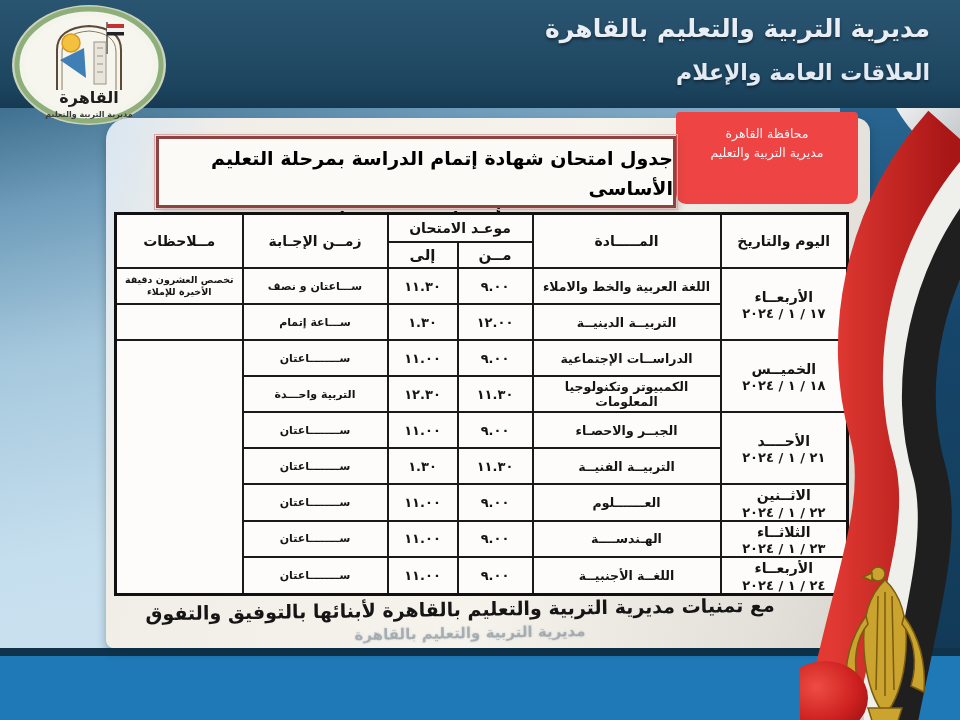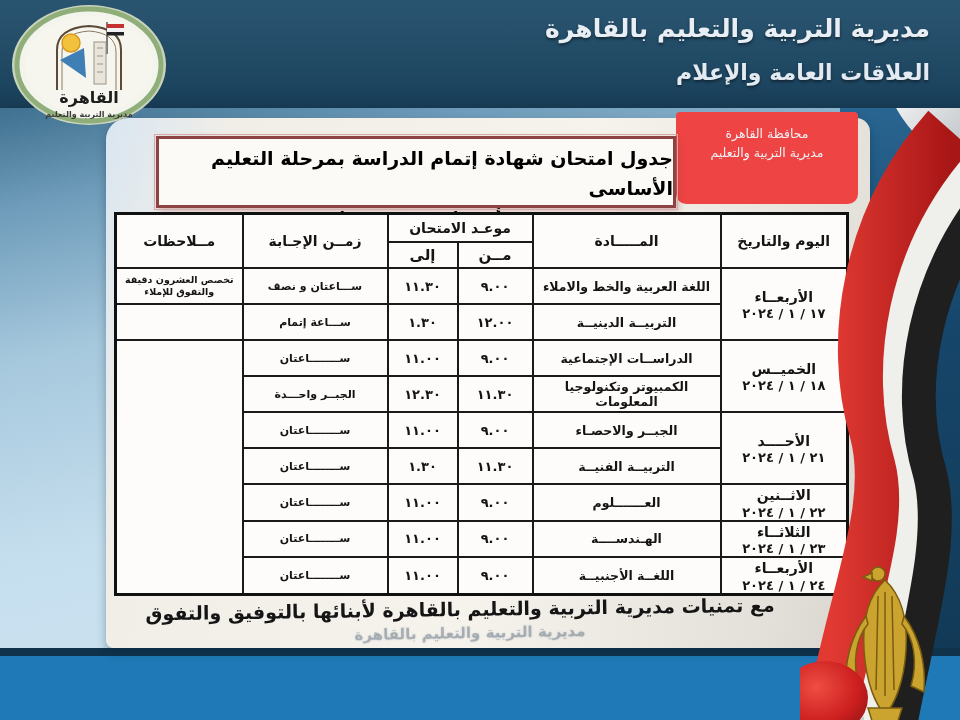--- a/index.html
+++ b/index.html
@@ -116,21 +116,21 @@
 
       <tr class="data">
         <td rowspan="2">
           <span class="cell-day">الأربعــاء</span>
           <span class="cell-date">١٧ / ١ / ٢٠٢٤</span>
         </td>
         <td class="cell-subj">اللغة العربية والخط والاملاء</td>
         <td class="cell-time">٩.٠٠</td>
         <td class="cell-time">١١.٣٠</td>
         <td class="cell-dur">ســـاعتان و نصف</td>
-        <td class="cell-note">تخصص العشرون دقيقة والتفوق للإملاء</td>
+        <td class="cell-note">تخصص العشرون دقيقة الأخيرة للإملاء</td>
       </tr>
       <tr class="data">
         <td class="cell-subj">التربيــة الدينيــة</td>
         <td class="cell-time">١٢.٠٠</td>
         <td class="cell-time">١.٣٠</td>
         <td class="cell-dur">ســـاعة إتمام</td>
         <td class="cell-note"></td>
       </tr>
       <tr class="data">
         <td rowspan="2">
@@ -140,21 +140,21 @@
         <td class="cell-subj">الدراســات الإجتماعية</td>
         <td class="cell-time">٩.٠٠</td>
         <td class="cell-time">١١.٠٠</td>
         <td class="cell-dur">ســــــــاعتان</td>
         <td class="cell-note" rowspan="7"></td>
       </tr>
       <tr class="data">
         <td class="cell-subj">الكمبيوتر وتكنولوجيا المعلومات</td>
         <td class="cell-time">١١.٣٠</td>
         <td class="cell-time">١٢.٣٠</td>
-        <td class="cell-dur">الجبــر واحـــدة</td>
+        <td class="cell-dur">التربية واحـــدة</td>
       </tr>
       <tr class="data">
         <td rowspan="2">
           <span class="cell-day">الأحــــد</span>
           <span class="cell-date">٢١ / ١ / ٢٠٢٤</span>
         </td>
         <td class="cell-subj">الجبــر والاحصـاء</td>
         <td class="cell-time">٩.٠٠</td>
         <td class="cell-time">١١.٠٠</td>
         <td class="cell-dur">ســــــــاعتان</td>

